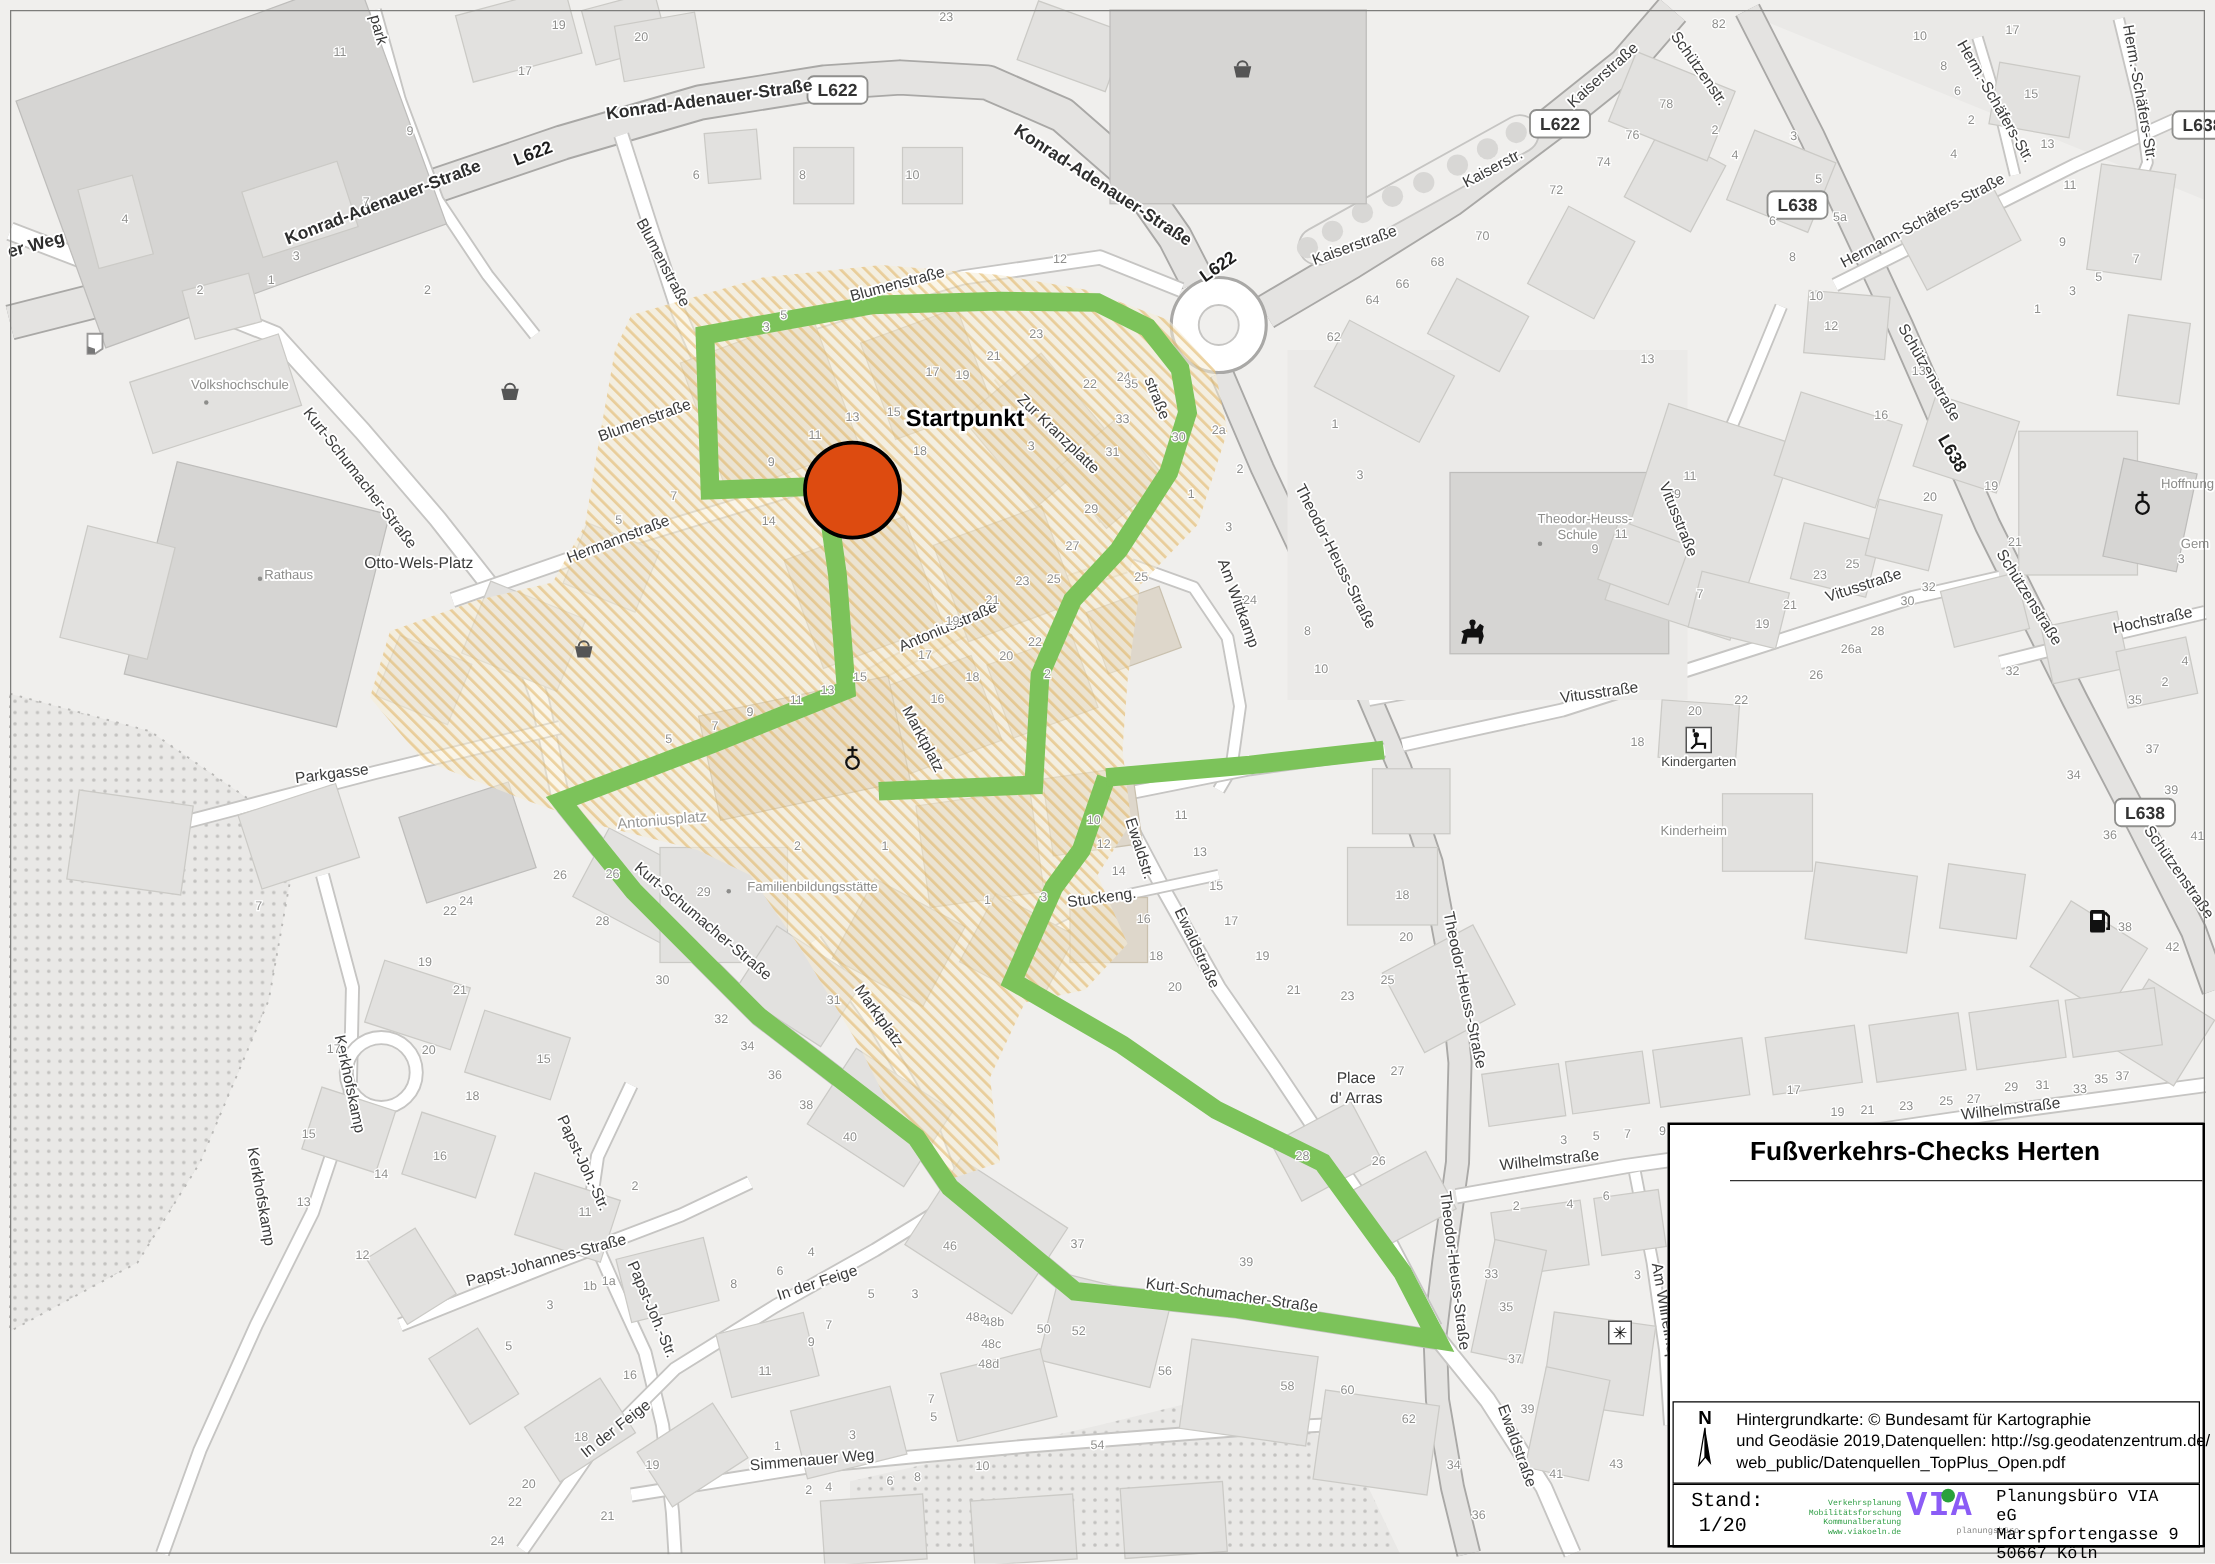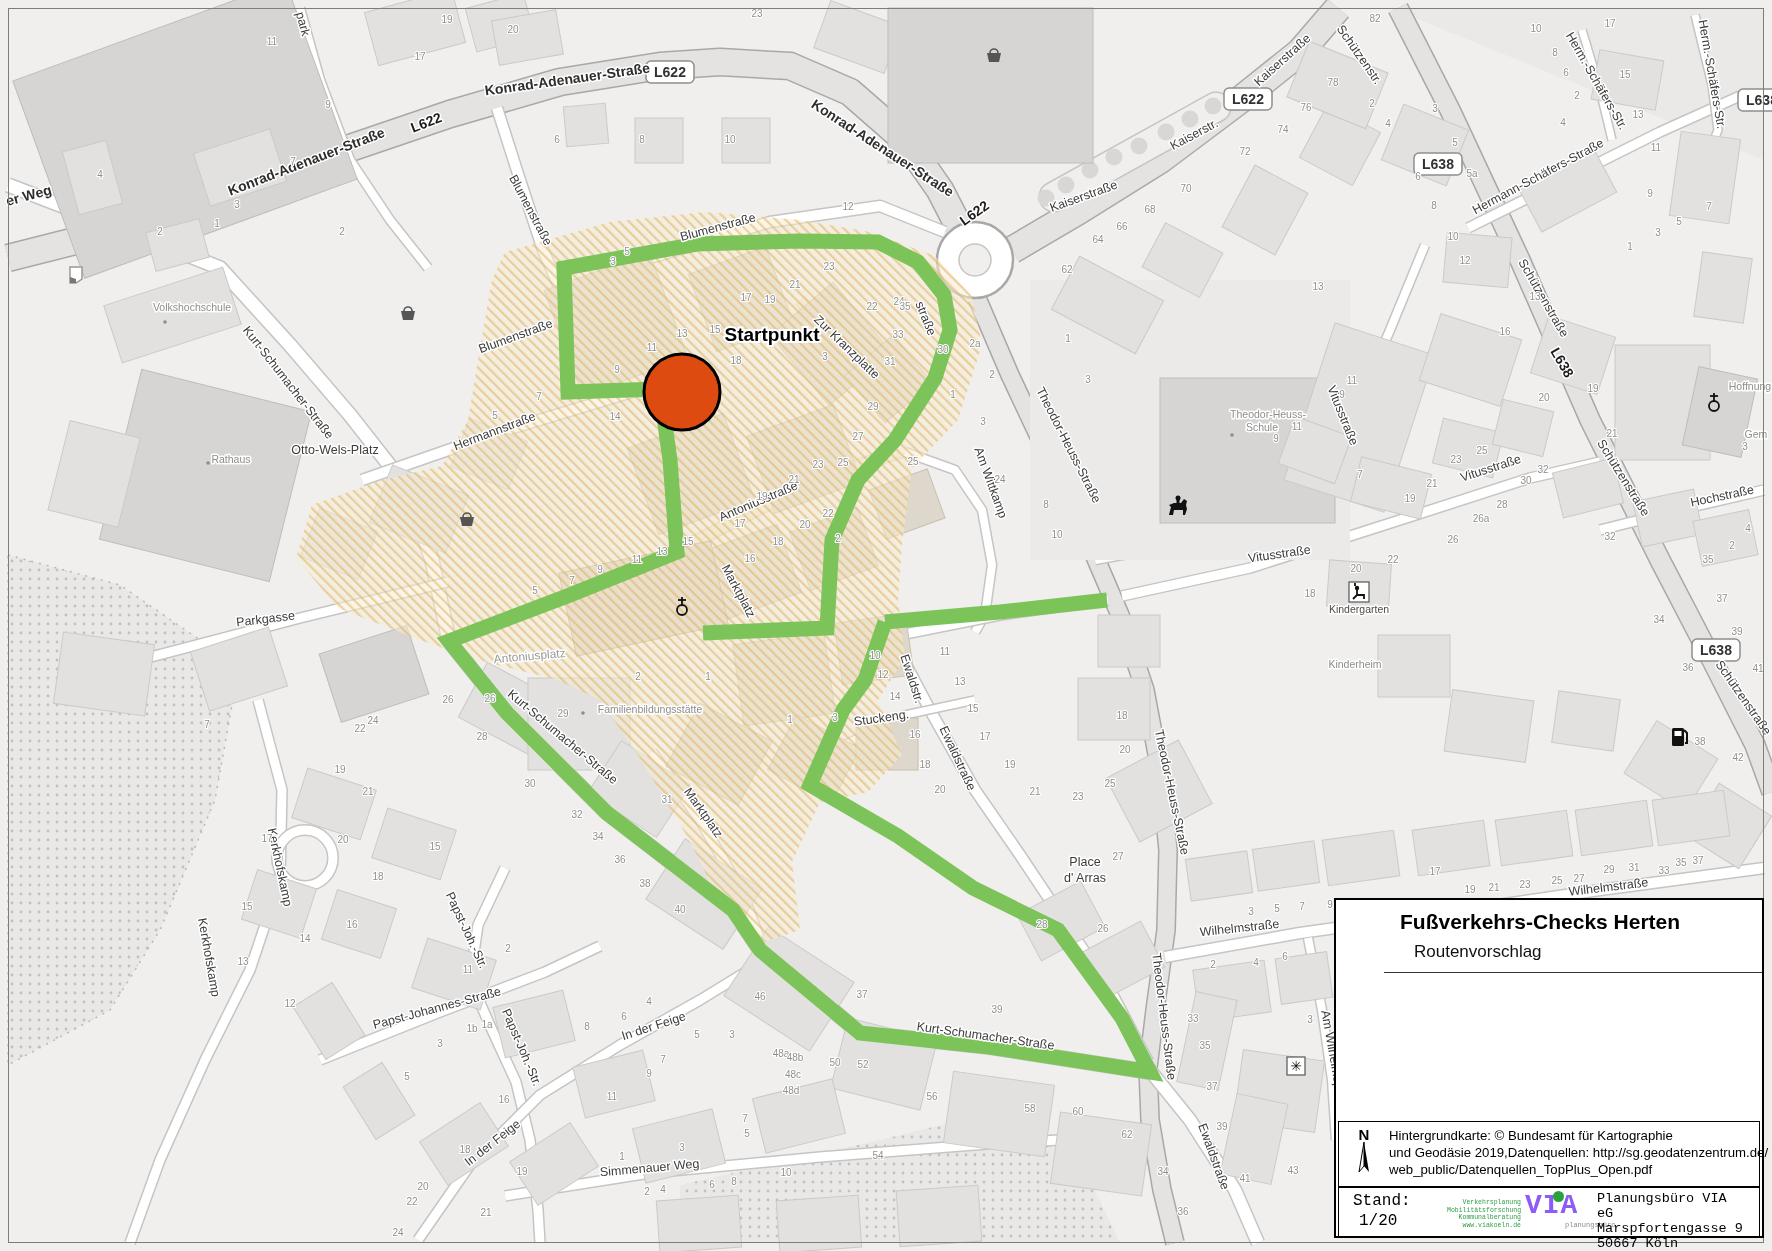--- a/index.html
+++ b/index.html
@@ -633,21 +633,20 @@
       <text x="1698" y="864" text-anchor="middle" font-size="10px" fill="#8f8f8d" stroke="#ffffff" stroke-width="2" paint-order="stroke">37</text>
       <text x="1310" y="1023" text-anchor="middle" font-size="10px" fill="#8f8f8d" stroke="#ffffff" stroke-width="2" paint-order="stroke">3</text>
       <text x="772" y="341" text-anchor="middle" font-size="19px" font-weight="bold" fill="#000" stroke="#fff" stroke-width="4" paint-order="stroke">Startpunkt</text>
       <circle cx="682" cy="392" r="38" fill="#dd4b10" stroke="#000" stroke-width="3"></circle>
     </svg>
 
   <div class="map-frame"></div>
 
   <div class="legend">
     <div class="legend-title">Fußverkehrs-Checks Herten</div>
-    <div class="legend-sub">Routenvorschlag</div>
     <div class="legend-hr"></div>
     <div class="legend-attrib">
       <div class="north">
         <div class="n">N</div>
         <svg width="16" height="36" viewBox="0 0 16 36">
           <polygon points="8,0 13,30 8,24" fill="#000"></polygon>
           <polygon points="8,0 3,30 8,24" fill="#fff" stroke="#000" stroke-width="1"></polygon>
         </svg>
       </div>
       <div class="attrib-text">

